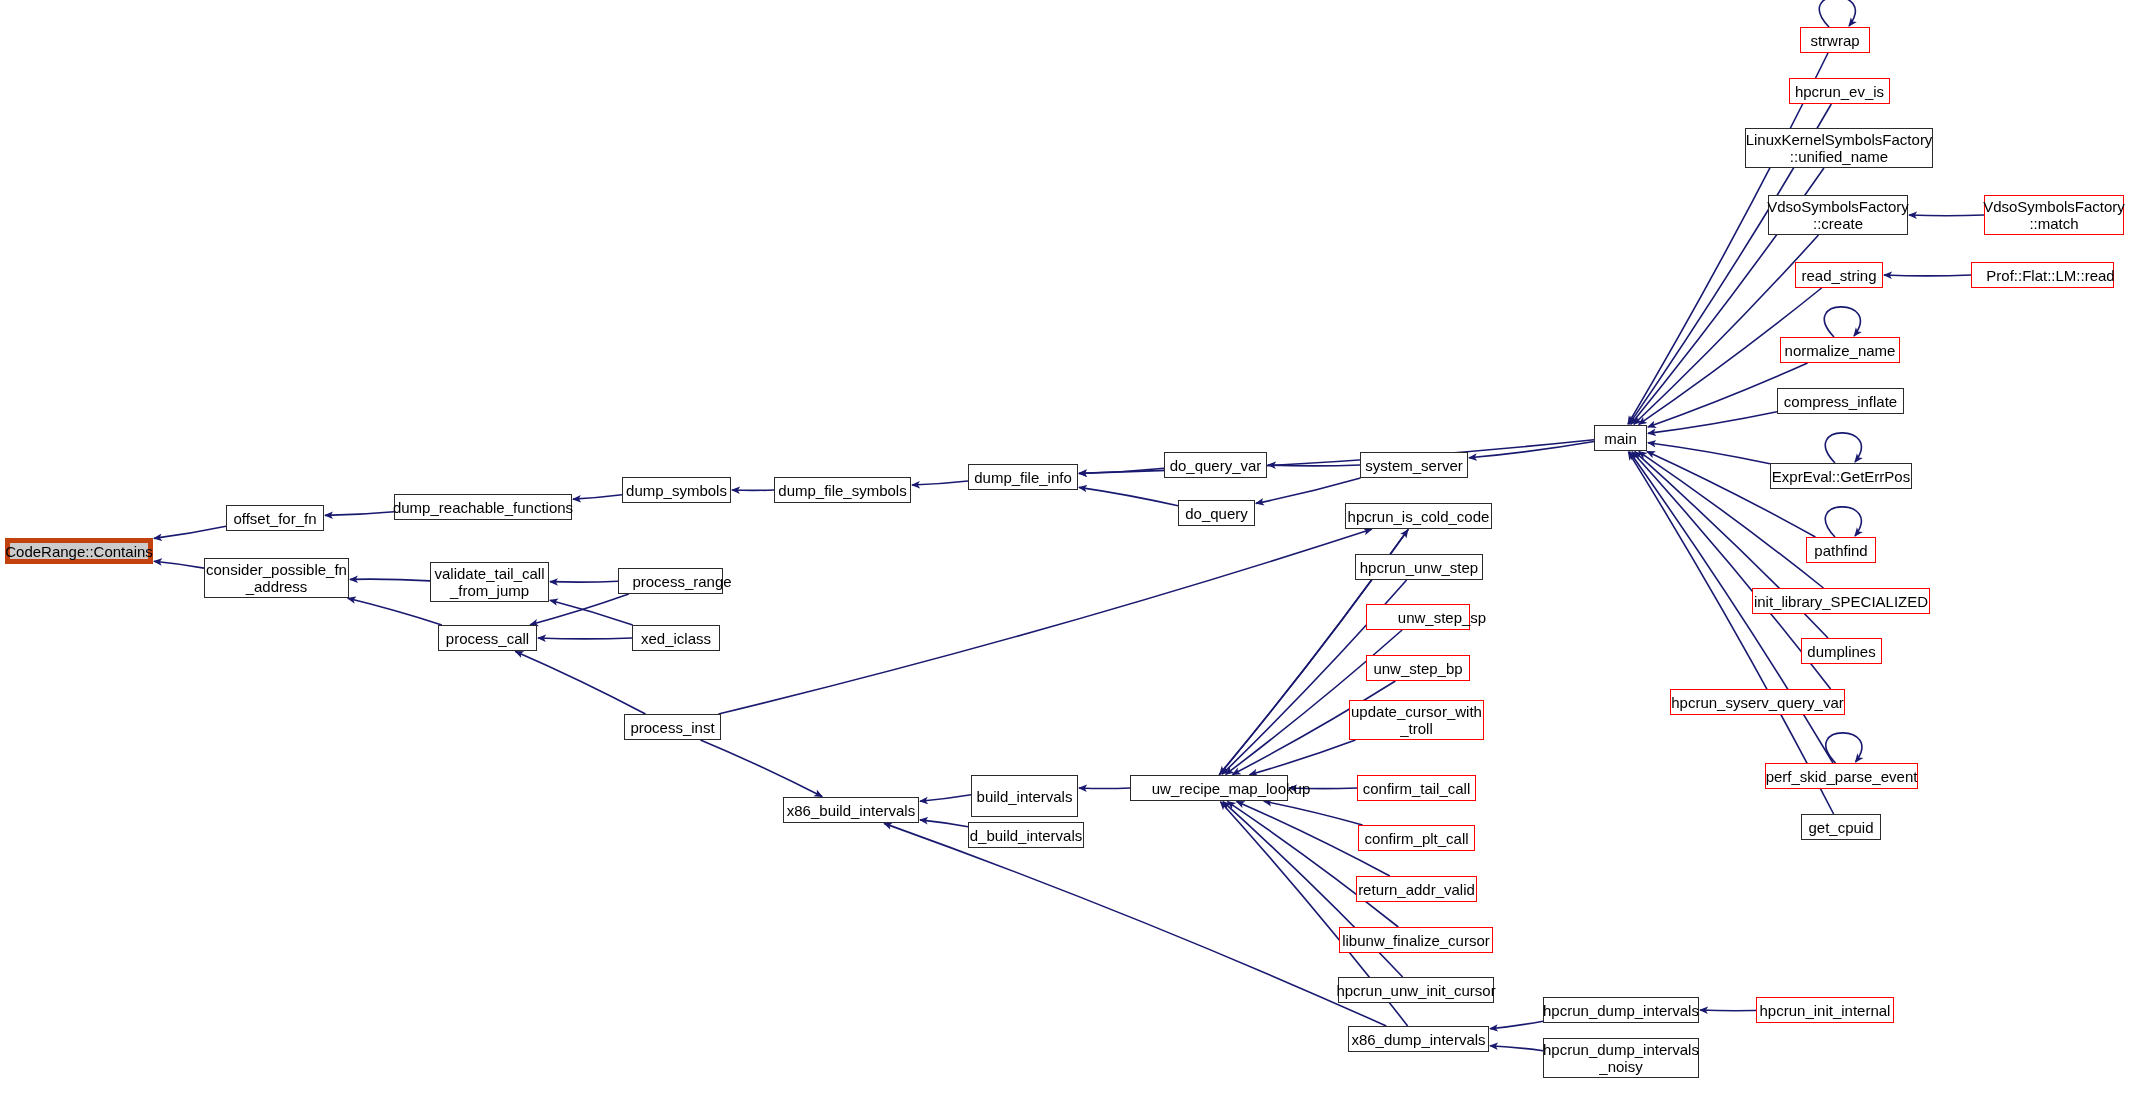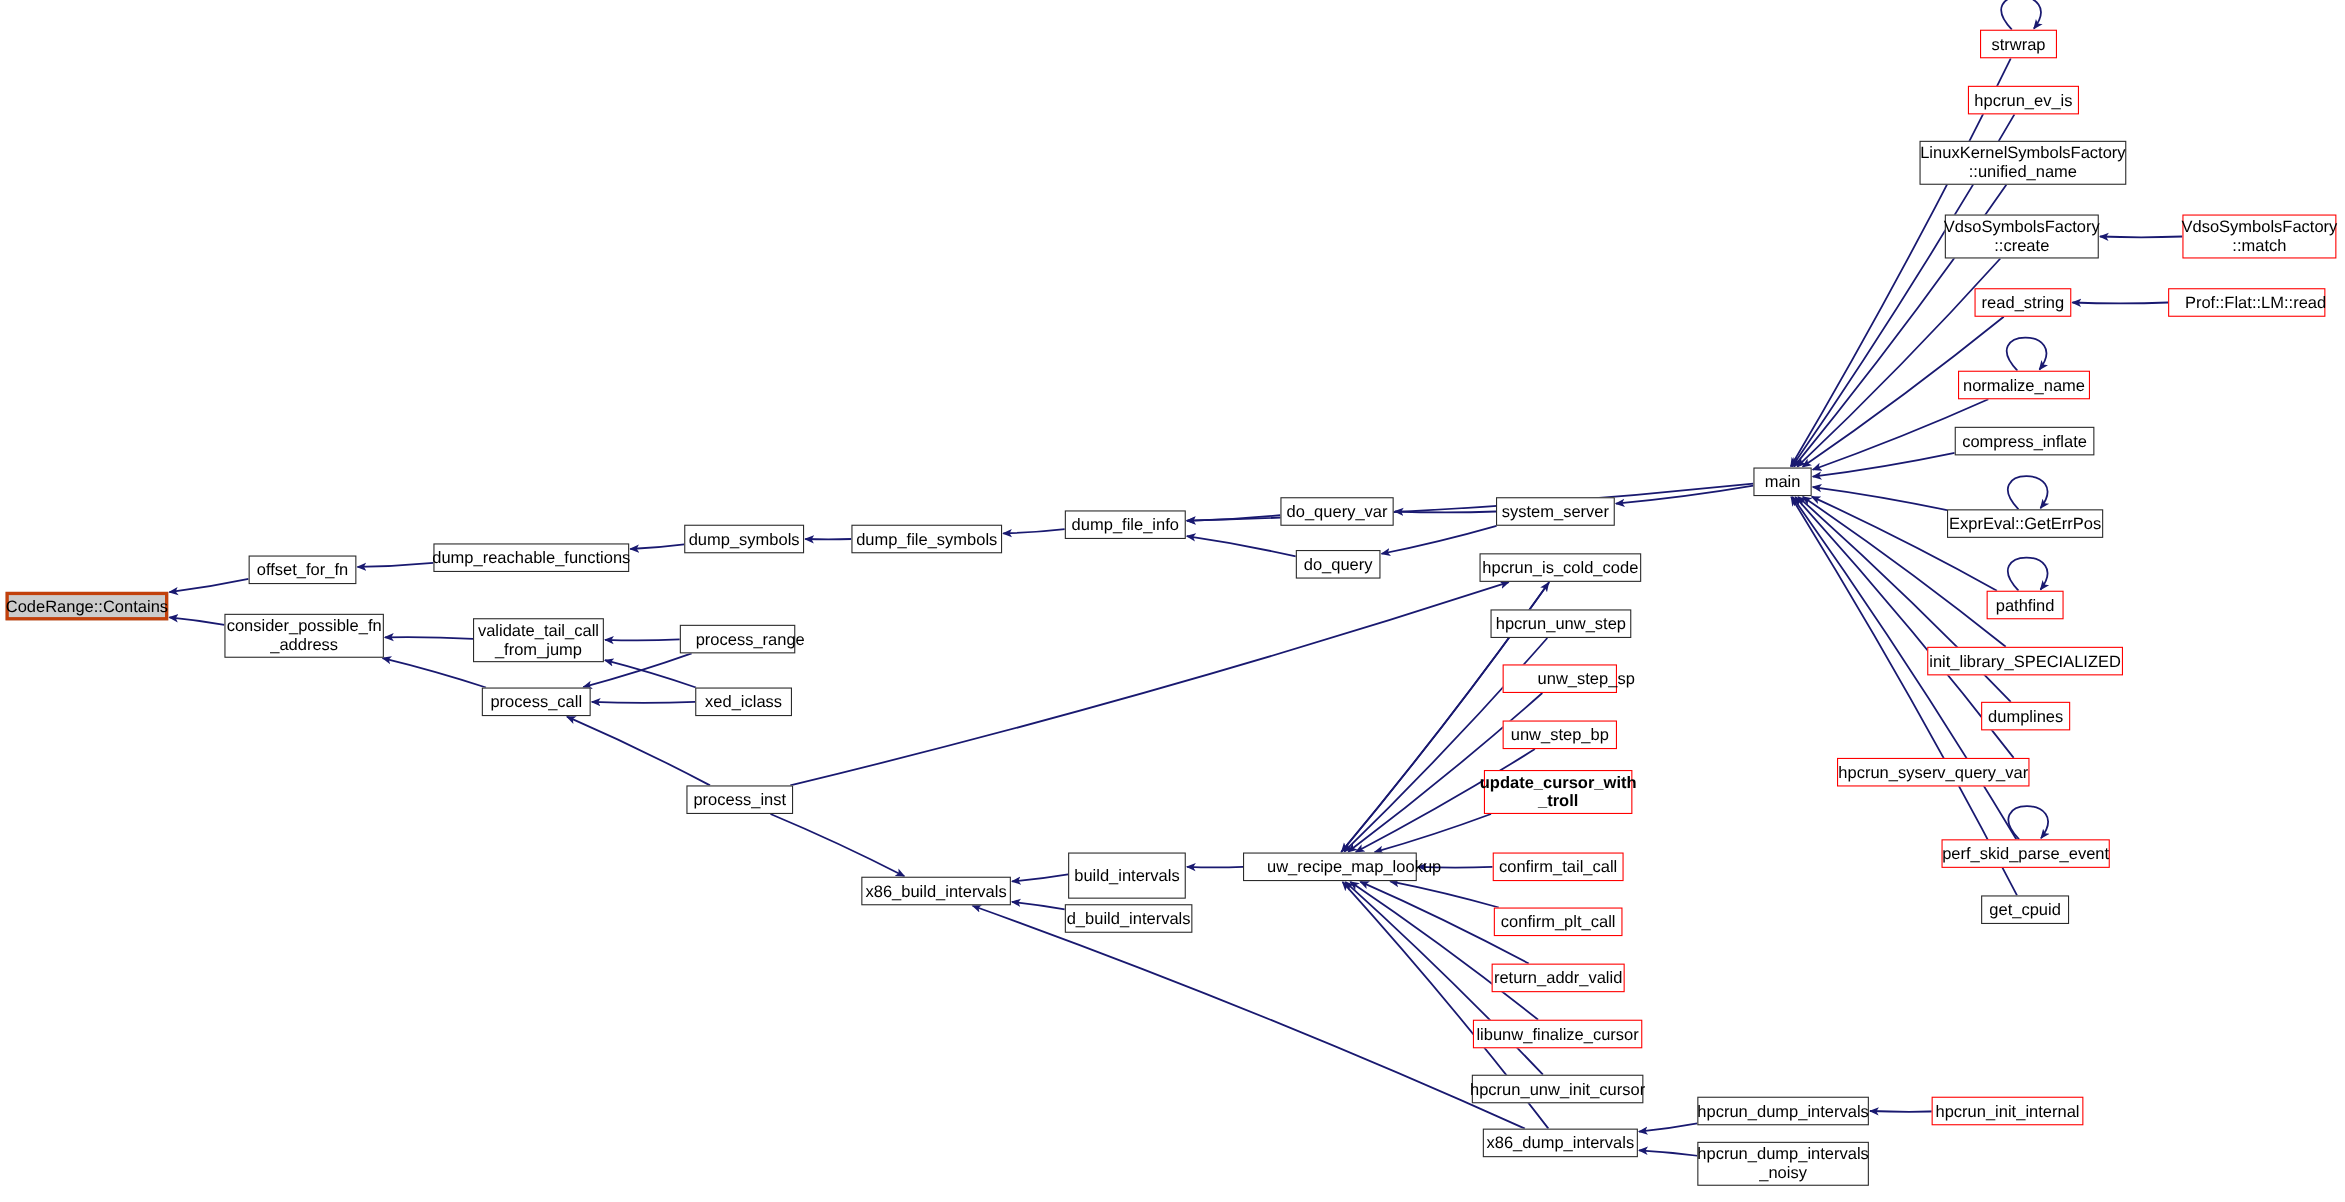--- a/index.html
+++ b/index.html
@@ -13,21 +13,21 @@
     text-align:center;
     background:#ffffff;
     border:1px solid #2b2b2b;
     color:#000000;
     font-size:15px;
     line-height:17px;
     white-space:pre-line;
     letter-spacing:0px;
   }
   .node.red{border:1px solid #ff0000;}
-  .node.hl{background:#cccccc;border:3px solid #c2410c;}
+  .node.hl{background:#cccccc;border:5px solid #c2410c;}
 </style>
 </head>
 <body>
 
 <div id="canvas">
   <svg id="edges" xmlns="http://www.w3.org/2000/svg">
     <defs>
       <marker id="ah" markerWidth="9" markerHeight="9" refX="8" refY="4.5" orient="auto" markerUnits="userSpaceOnUse">
         <path d="M0,0.7 L9,4.5 L0,8.3 L2.2,4.5 Z" fill="#191970"></path>
       </marker>
@@ -116,21 +116,21 @@
       <div class="node" style="left: 1360px; top: 452px; width: 108px; height: 26px;">system_server</div>
       <div class="node" style="left: 783px; top: 797px; width: 136px; height: 26px;">x86_build_intervals</div>
       <div class="node" style="left: 971px; top: 775px; width: 107px; height: 42px;">build_intervals</div>
       <div class="node" style="left: 968px; top: 822px; width: 116px; height: 26px;">d_build_intervals</div>
       <div class="node" style="left: 1130px; top: 775px; width: 158px; height: 26px; padding-left: 44px;">uw_recipe_map_lookup</div>
       <div class="node" style="left: 1594px; top: 425px; width: 53px; height: 26px;">main</div>
       <div class="node" style="left: 1345px; top: 503px; width: 147px; height: 26px;">hpcrun_is_cold_code</div>
       <div class="node" style="left: 1355px; top: 554px; width: 128px; height: 26px;">hpcrun_unw_step</div>
       <div class="node red" style="left: 1366px; top: 604px; width: 104px; height: 26px; padding-left: 48px;">unw_step_sp</div>
       <div class="node red" style="left: 1366px; top: 655px; width: 104px; height: 26px;">unw_step_bp</div>
-      <div class="node red" style="left: 1349px; top: 700px; width: 135px; height: 40px; font-weight: bold;">update_cursor_with
+      <div class="node red" style="left: 1349px; top: 700px; width: 135px; height: 40px;">update_cursor_with
 _troll</div>
       <div class="node red" style="left: 1357px; top: 775px; width: 119px; height: 26px;">confirm_tail_call</div>
       <div class="node red" style="left: 1358px; top: 825px; width: 117px; height: 26px;">confirm_plt_call</div>
       <div class="node red" style="left: 1356px; top: 876px; width: 121px; height: 26px;">return_addr_valid</div>
       <div class="node red" style="left: 1339px; top: 927px; width: 154px; height: 26px;">libunw_finalize_cursor</div>
       <div class="node" style="left: 1338px; top: 977px; width: 156px; height: 26px;">hpcrun_unw_init_cursor</div>
       <div class="node" style="left: 1348px; top: 1026px; width: 141px; height: 26px;">x86_dump_intervals</div>
       <div class="node" style="left: 1543px; top: 997px; width: 156px; height: 26px;">hpcrun_dump_intervals</div>
       <div class="node" style="left: 1543px; top: 1038px; width: 156px; height: 40px;">hpcrun_dump_intervals
 _noisy</div>

